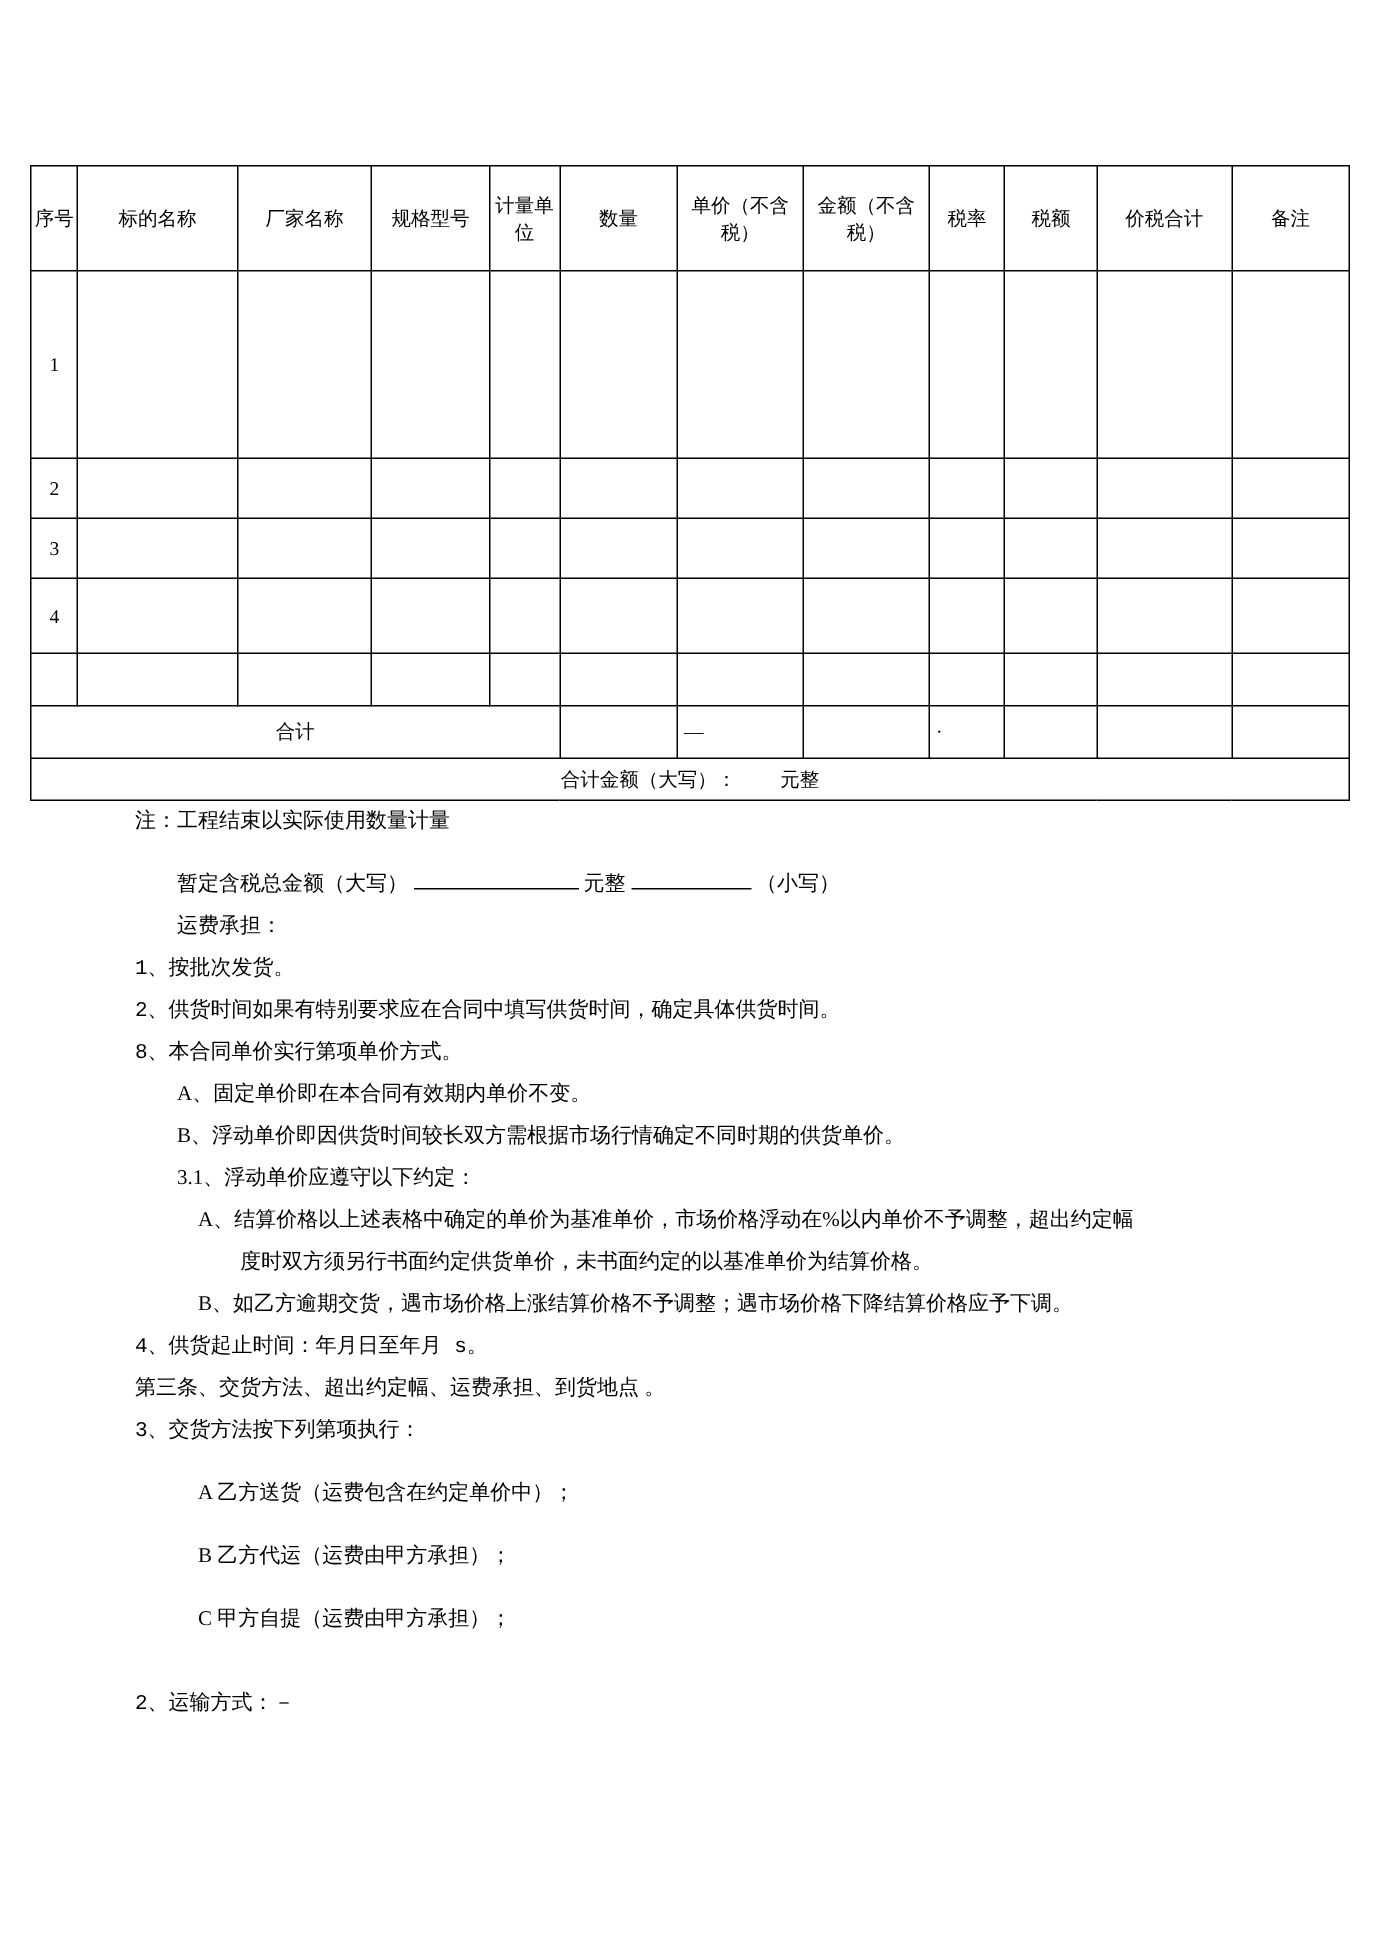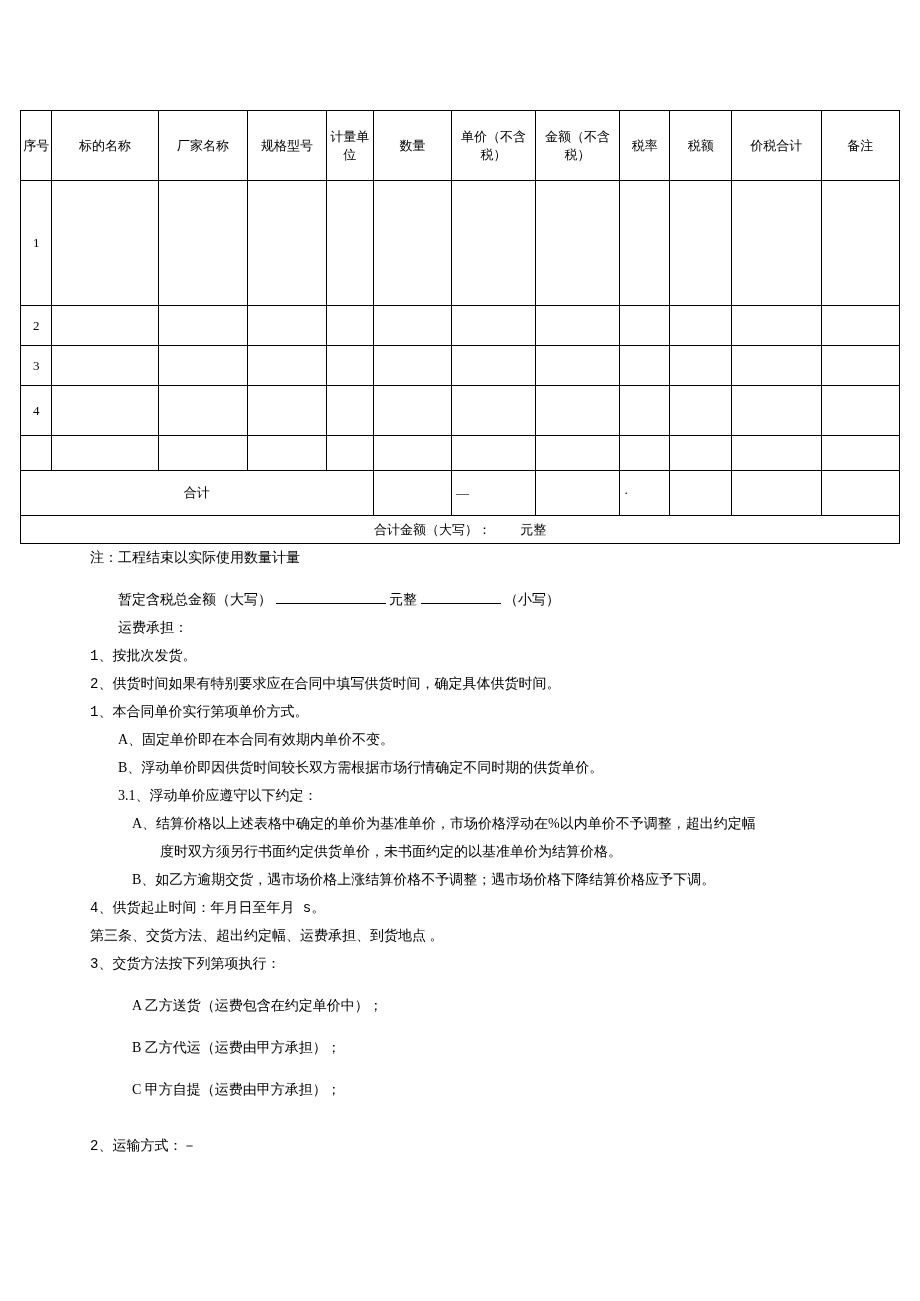--- a/index.html
+++ b/index.html
@@ -28,21 +28,21 @@
     }
     table.main-table th {
       font-weight: normal;
       height: 70px;
     }
     .row1 td { height: 125px; vertical-align: top; text-align: left; padding-left: 4px; }
     .row2 td { height: 40px; vertical-align: top; text-align: left; padding-left: 4px; }
     .row3 td { height: 40px; vertical-align: top; text-align: left; padding-left: 4px; }
     .row4 td { height: 50px; vertical-align: top; text-align: left; padding-left: 4px; }
     .rowblank td { height: 35px; }
-    .row-total td { height: 45px; }
+    .row-total td { height: 35px; }
     .row-sum td { height: 28px; text-align: left; padding-left: 2px; }
     .content {
       padding: 0 0 0 70px;
       line-height: 2.0;
       font-size: 14px;
     }
     .content p { margin: 0; }
     .indent1 { padding-left: 0px; font-family: Liberation Mono, monospace; }
     .indent-neg { margin-left: -30px; }
     .indent2 { padding-left: 28px; }
@@ -184,21 +184,21 @@
     <p class="indent2">
       <span>暂定含税总金额（大写）</span>
       <span class="underline" style="width:110px;"></span>
       <span>元整</span>
       <span class="underline" style="width:80px;"></span>
       <span>（小写）</span>
     </p>
     <p class="indent2">运费承担：</p>
     <p class="indent1">1、按批次发货。</p>
     <p class="indent1">2、供货时间如果有特别要求应在合同中填写供货时间，确定具体供货时间。</p>
-    <p class="indent1">1、本合同单价实行第项单价方式。</p>
+    <p class="indent1">8、本合同单价实行第项单价方式。</p>
     <p class="indent2">A、固定单价即在本合同有效期内单价不变。</p>
     <p class="indent2">B、浮动单价即因供货时间较长双方需根据市场行情确定不同时期的供货单价。</p>
     <p class="indent2">3.1、浮动单价应遵守以下约定：</p>
     <p class="indent3">A、结算价格以上述表格中确定的单价为基准单价，市场价格浮动在%以内单价不予调整，超出约定幅</p>
     <p class="indent4" style="padding-left:70px;">度时双方须另行书面约定供货单价，未书面约定的以基准单价为结算价格。</p>
     <p class="indent3">B、如乙方逾期交货，遇市场价格上涨结算价格不予调整；遇市场价格下降结算价格应予下调。</p>
     <p class="indent1">4、供货起止时间：年月日至年月 s。</p>
     <p class="indent-neg">第三条、交货方法、超出约定幅、运费承担、到货地点 。</p>
     <p class="indent1">3、交货方法按下列第项执行：</p>
     <div class="blank-line"></div>

